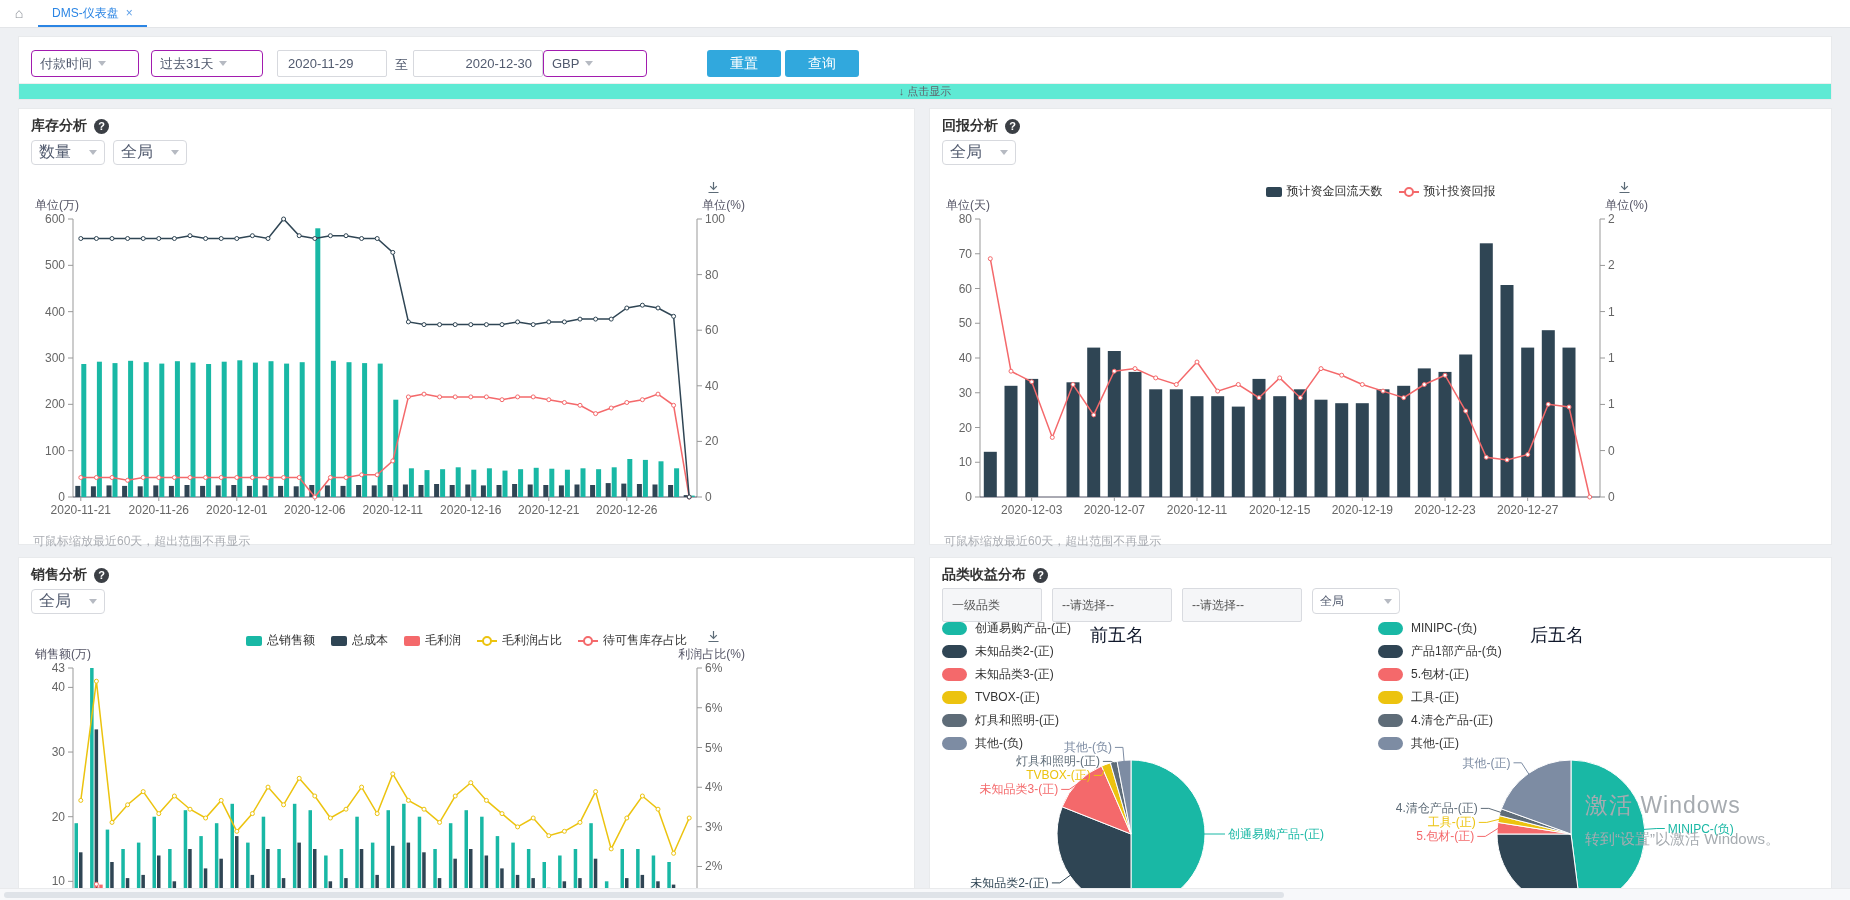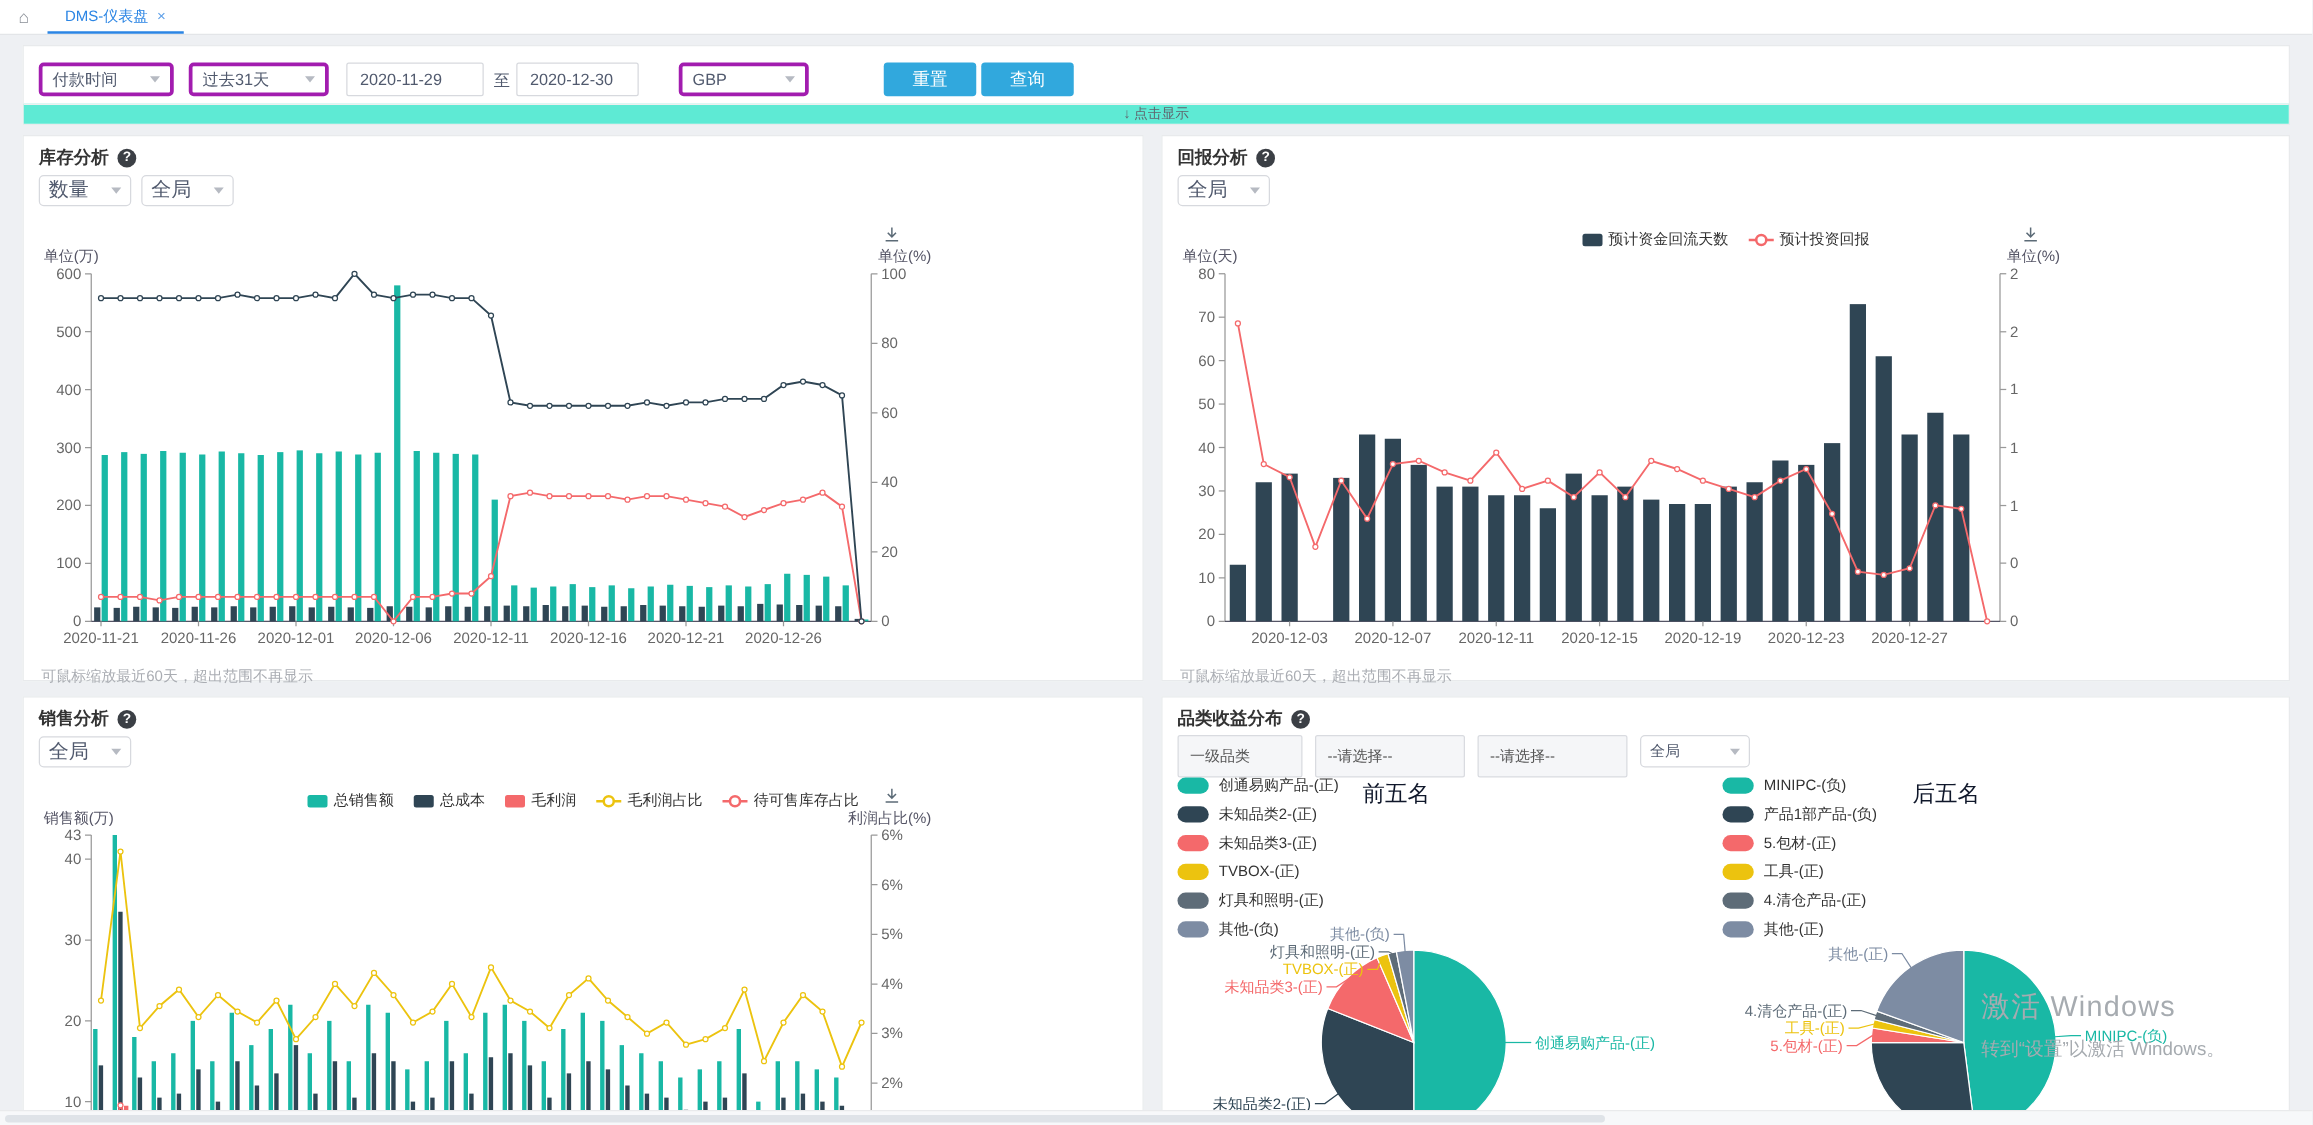--- a/index.html
+++ b/index.html
@@ -7,22 +7,22 @@
        font-family:"Liberation Sans","DejaVu Sans",sans-serif;font-size:12px;color:#333;}
   svg text{font-family:"Liberation Sans","DejaVu Sans",sans-serif;}
   
   .tabbar{position:absolute;left:0;top:0;width:1850px;height:27px;background:#fff;border-bottom:1px solid #e3e5e8;z-index:3;}
   .home{position:absolute;left:0;top:0;width:38px;height:27px;text-align:center;line-height:26px;color:#8a8f97;font-size:14px;cursor:pointer;}
   .tab{position:absolute;left:38px;top:0;height:25px;padding:0 14px;line-height:26px;color:#2b85e4;font-size:12px;border-bottom:2px solid #2b85e4;cursor:pointer;}
   .tab .x{margin-left:7px;color:#5d9fe8;font-size:12px;}
   
   .card{position:absolute;background:#fff;border:1px solid #e8eaec;box-sizing:border-box;}
   #fcard{left:18px;top:36px;width:1814px;height:64px;}
-  .sel{position:absolute;top:13px;height:27px;border:3px solid #a21caf;border-radius:4px;background:#fff;
-       display:flex;align-items:center;justify-content:space-between;padding:0 8px;box-sizing:border-box;
+  .sel{position:absolute;top:13px;height:27px;border:1px solid #a21caf;border-radius:4px;background:#fff;
+       display:flex;align-items:center;padding:0 8px;box-sizing:border-box;
        font-size:13px;color:#515a6e;cursor:pointer;}
   .caret{width:0;height:0;border-left:4px solid transparent;border-right:4px solid transparent;border-top:5px solid #b6bac2;margin-left:6px;}
   .dinput{position:absolute;top:13px;height:27px;border:1px solid #d7d9de;border-radius:2px;background:#fff;
        display:flex;align-items:center;padding:0 10px;box-sizing:border-box;font-size:13px;color:#515a6e;}
   .tolabel{position:absolute;top:19px;font-size:13px;color:#515a6e;}
   .btn{position:absolute;top:13px;width:74px;height:27px;border:none;border-radius:3px;background:#31a8dd;color:#fff;
        font-size:14px;text-align:center;line-height:27px;cursor:pointer;}
   .fcollapse{position:absolute;left:0;right:0;bottom:0;height:15px;border-top:1px solid #efefef;text-align:center;
        font-size:11px;color:#60656e;line-height:15px;cursor:pointer;background:#5eead4;}
   
@@ -86,21 +86,21 @@
       <span class="caret"></span>
   </div>
   <div class="sel" style="left:132px;width:112px;">
     <span>过去31天</span>
       <span class="caret"></span>
   </div>
   <div class="dinput" style="left:258px;width:110px;">
     <span>2020-11-29</span>
   </div>
   <div class="tolabel" style="left:376px;">至</div>
-  <div class="dinput" style="left:394px;width:98px;">
+  <div class="dinput" style="left:394px;width:130px;justify-content:flex-end;">
     <span>2020-12-30</span>
   </div>
   <div class="sel" style="left:524px;width:104px;">
     <span>GBP</span>
       <span class="caret"></span>
   </div>
   <div class="btn" style="left:688px;">重置</div>
   <div class="btn" style="left:766px;">查询</div>
   <div class="fcollapse">↓ 点击显示</div>
 </div>

